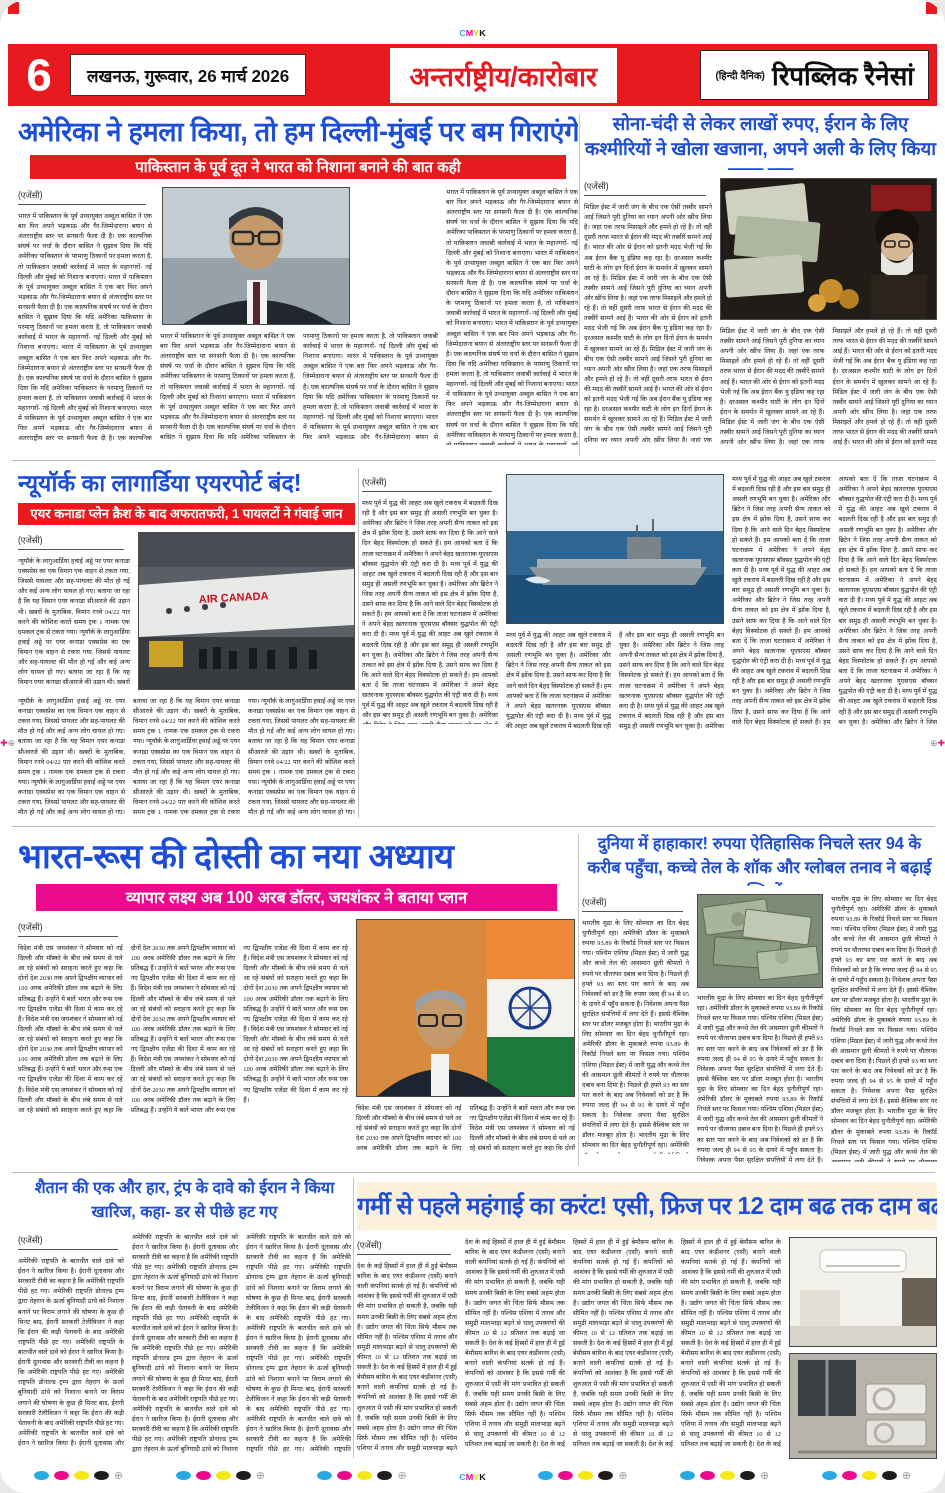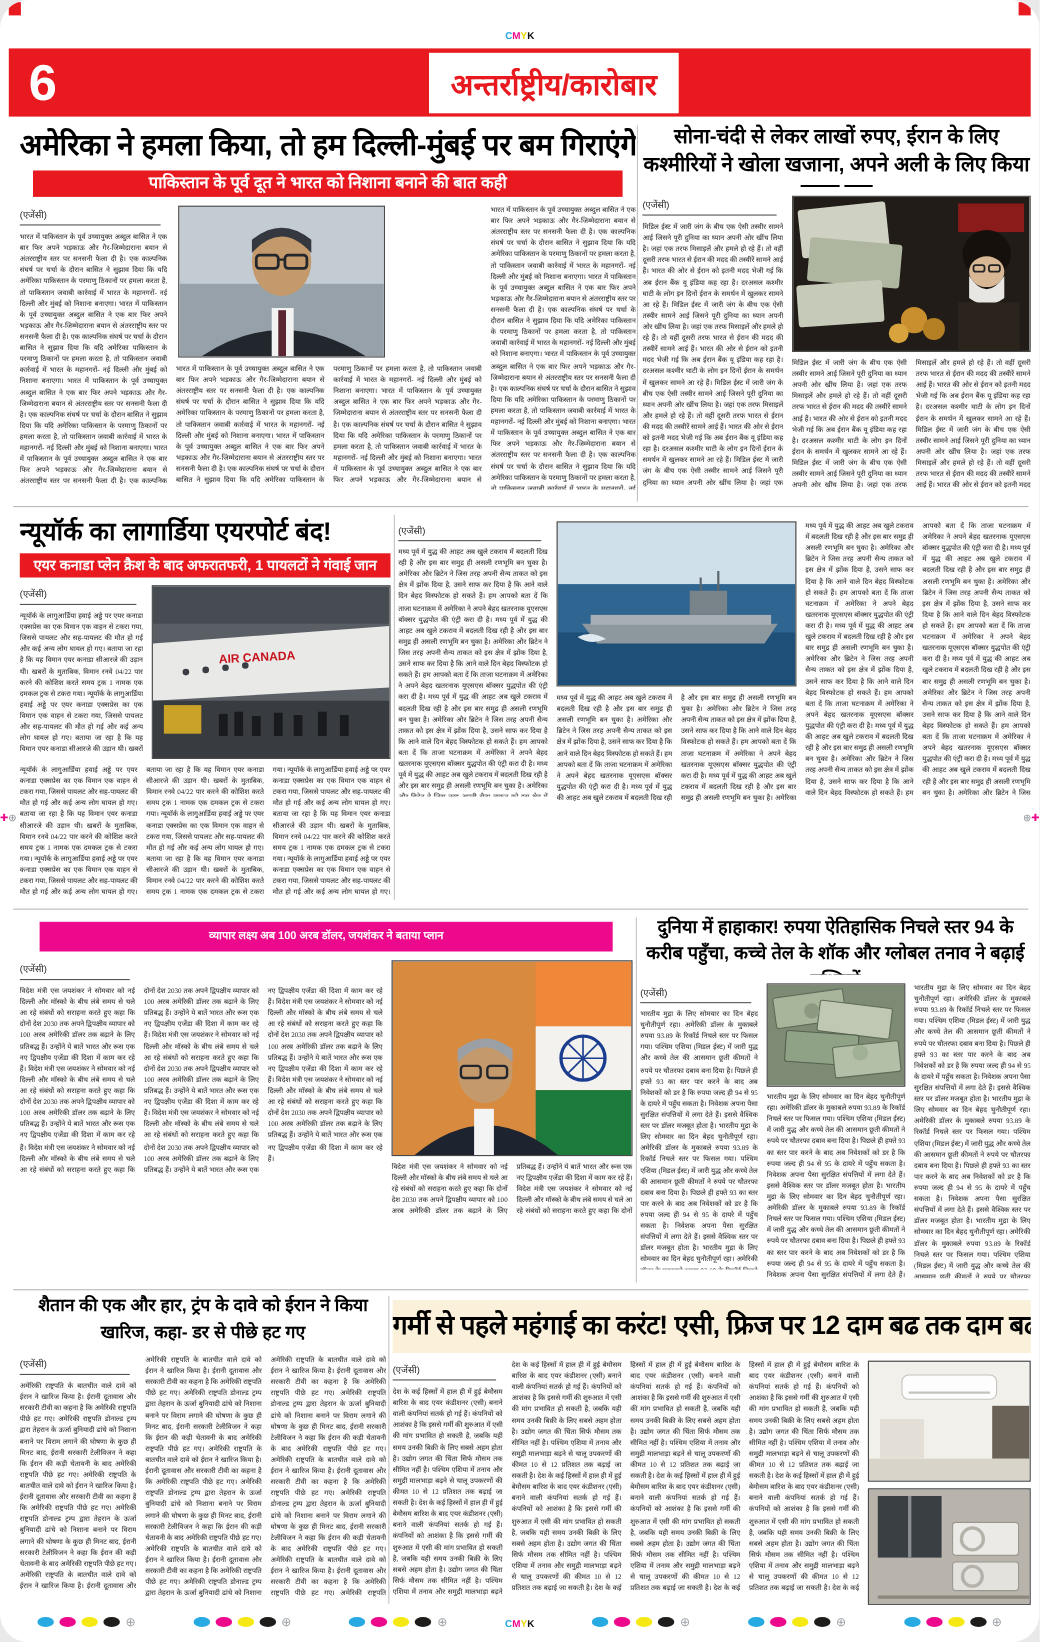--- a/index.html
+++ b/index.html
@@ -1,19 +1,19 @@
 <!DOCTYPE html>
 <html><head>
 <meta charset="utf-8">
 <style>
   html,body{margin:0;padding:0;background:#e9e9e9;}
   #page{position:relative;width:945px;height:1493px;background:#ffffff;overflow:hidden;
         font-family:"Liberation Sans","DejaVu Sans",sans-serif;border-radius:26px;}
   .abs{position:absolute;}
-  .hl{font-weight:800;color:#000000;margin:0;}
+  .hl{font-weight:800;color:#1d4ed8;margin:0;}
   .kick{color:#fff;font-weight:700;text-align:center;overflow:hidden;}
   .byline{font-size:8.5px;color:#222;border-bottom:1px solid #555;padding-bottom:4px;margin:2px 6px 6px 0;}
   .bd{font-size:6.4px;line-height:1.58;text-align:justify;color:#1c1c1c;overflow:hidden;
       font-family:"Liberation Serif","DejaVu Serif",serif;}
   .cols{display:flex;gap:8px;}
   .mc2{column-count:2;column-gap:8px;}
   .mc3{column-count:3;column-gap:8px;}
   .ph{border:1px solid #4a4a4a;overflow:hidden;background:#ccc;}
   .vline{width:1px;background:#c4c4c4;}
   .hline{height:1px;background:#b9b9b9;}
@@ -33,23 +33,28 @@
 <div id="page">
 
   <div class="abs cornersq" style="left:8px;top:2px"></div>
   <div class="abs cornersq" style="left:926px;top:2px"></div>
   <div class="abs cmyk" style="left:0;top:22px;width:100%;text-align:center">
     <b class="cC">C</b><b class="cM">M</b><b class="cY">Y</b><b class="cK">K</b>
   </div>
 
   <div class="abs masthead" style="left:8px;top:44px;width:929px;height:62px">
     <div style="width:62px;text-align:center;color:#fff;font-size:46px;font-weight:800">6</div>
+    <div class="whitebox" style="height:40px;padding:0 16px;border:1px solid #333;font-size:17px;font-weight:800;color:#111">लखनऊ, गुरूवार, 26 मार्च 2026</div>
     <div style="flex:1"></div>
     <div class="whitebox" style="height:33px;padding:11px 20px;font-size:27px;font-weight:800;color:#e8191f">अन्तर्राष्ट्रीय/कारोबार</div>
     <div style="flex:1"></div>
+    <div class="whitebox" style="height:48px;padding:0 14px;margin-right:8px;border:1px solid #222;gap:7px">
+      <span style="font-size:10px;font-weight:700;color:#111">(हिन्दी दैनिक)</span>
+      <span style="font-size:26px;font-weight:900;color:#0c0c0c">रिपब्लिक रैनेसां</span>
+    </div>
   </div>
 
   <div class="abs" style="left:18px;top:112px;width:560px;height:346px">
     <h1 class="hl nowrap" style="font-size:27px;letter-spacing:-0.3px;text-align:center">अमेरिका ने हमला किया, तो हम दिल्ली-मुंबई पर बम गिराएंगे</h1>
     <div class="kick" style="background:#e8191f;margin:6px 12px 0 12px;height:24px;line-height:24px;font-size:15px">पाकिस्तान के पूर्व दूत ने भारत को निशाना बनाने की बात कही</div>
     <div class="cols" style="margin-top:8px;height:262px">
       <div style="width:134px">
         <div class="byline">(एजेंसी)</div>
         <div class="bd" style="height:232px">भारत में पाकिस्तान के पूर्व उच्चायुक्त अब्दुल बासित ने एक बार फिर अपने भड़काऊ और गैर-जिम्मेदाराना बयान से अंतरराष्ट्रीय स्तर पर सनसनी फैला दी है। एक काल्पनिक संघर्ष पर चर्चा के दौरान बासित ने सुझाव दिया कि यदि अमेरिका पाकिस्तान के परमाणु ठिकानों पर हमला करता है, तो पाकिस्तान जवाबी कार्रवाई में भारत के महानगरों- नई दिल्ली और मुंबई को निशाना बनाएगा। भारत में पाकिस्तान के पूर्व उच्चायुक्त अब्दुल बासित ने एक बार फिर अपने भड़काऊ और गैर-जिम्मेदाराना बयान से अंतरराष्ट्रीय स्तर पर सनसनी फैला दी है। एक काल्पनिक संघर्ष पर चर्चा के दौरान बासित ने सुझाव दिया कि यदि अमेरिका पाकिस्तान के परमाणु ठिकानों पर हमला करता है, तो पाकिस्तान जवाबी कार्रवाई में भारत के महानगरों- नई दिल्ली और मुंबई को निशाना बनाएगा। भारत में पाकिस्तान के पूर्व उच्चायुक्त अब्दुल बासित ने एक बार फिर अपने भड़काऊ और गैर-जिम्मेदाराना बयान से अंतरराष्ट्रीय स्तर पर सनसनी फैला दी है। एक काल्पनिक संघर्ष पर चर्चा के दौरान बासित ने सुझाव दिया कि यदि अमेरिका पाकिस्तान के परमाणु ठिकानों पर हमला करता है, तो पाकिस्तान जवाबी कार्रवाई में भारत के महानगरों- नई दिल्ली और मुंबई को निशाना बनाएगा। भारत में पाकिस्तान के पूर्व उच्चायुक्त अब्दुल बासित ने एक बार फिर अपने भड़काऊ और गैर-जिम्मेदाराना बयान से अंतरराष्ट्रीय स्तर पर सनसनी फैला दी है। एक काल्पनिक संघर्ष पर चर्चा के दौरान बासित ने सुझाव दिया कि यदि अमेरिका पाकिस्तान के परमाणु ठिकानों पर हमला करता है, तो पाकिस्तान जवाबी कार्रवाई में भारत के महानगरों- नई दिल्ली और मुंबई को निशाना बनाएगा।</div>
       </div>
@@ -177,21 +182,22 @@
   <div class="abs hline" style="left:12px;top:826px;width:923px"></div>
 
   <div class="abs" style="left:0;top:738px;font-size:9px;color:#8a9096">
     <span class="cM">✚</span><span>⊕</span>
   </div>
   <div class="abs" style="right:0;top:738px;font-size:9px;color:#8a9096">
     <span>⊕</span><span class="cM">✚</span>
   </div>
 
   <div class="abs" style="left:18px;top:832px;width:557px;height:336px">
-    <div class="kick" style="background:#ec098c;margin:6px 18px 0 18px;height:27px;line-height:27px;font-size:10px">व्यापार लक्ष्य अब 100 अरब डॉलर, जयशंकर ने बताया प्लान</div>
+    <h1 class="hl nowrap" style="font-size:34px;letter-spacing:-0.5px">भारत-रूस की दोस्ती का नया अध्याय</h1>
+    <div class="kick" style="background:#ec098c;margin:6px 18px 0 18px;height:27px;line-height:27px;font-size:16px">व्यापार लक्ष्य अब 100 अरब डॉलर, जयशंकर ने बताया प्लान</div>
     <div class="cols" style="margin-top:8px;height:246px">
       <div style="width:330px">
         <div class="byline" style="width:100px">(एजेंसी)</div>
         <div class="bd mc3" style="height:224px">विदेश मंत्री एस जयशंकर ने सोमवार को नई दिल्ली और मॉस्को के बीच लंबे समय से चले आ रहे संबंधों को सराहना करते हुए कहा कि दोनों देश 2030 तक अपने द्विपक्षीय व्यापार को 100 अरब अमेरिकी डॉलर तक बढ़ाने के लिए प्रतिबद्ध हैं। उन्होंने ये बातें भारत और रूस एक नए द्विपक्षीय एजेंडा की दिशा में काम कर रहे हैं। विदेश मंत्री एस जयशंकर ने सोमवार को नई दिल्ली और मॉस्को के बीच लंबे समय से चले आ रहे संबंधों को सराहना करते हुए कहा कि दोनों देश 2030 तक अपने द्विपक्षीय व्यापार को 100 अरब अमेरिकी डॉलर तक बढ़ाने के लिए प्रतिबद्ध हैं। उन्होंने ये बातें भारत और रूस एक नए द्विपक्षीय एजेंडा की दिशा में काम कर रहे हैं। विदेश मंत्री एस जयशंकर ने सोमवार को नई दिल्ली और मॉस्को के बीच लंबे समय से चले आ रहे संबंधों को सराहना करते हुए कहा कि दोनों देश 2030 तक अपने द्विपक्षीय व्यापार को 100 अरब अमेरिकी डॉलर तक बढ़ाने के लिए प्रतिबद्ध हैं। उन्होंने ये बातें भारत और रूस एक नए द्विपक्षीय एजेंडा की दिशा में काम कर रहे हैं। विदेश मंत्री एस जयशंकर ने सोमवार को नई दिल्ली और मॉस्को के बीच लंबे समय से चले आ रहे संबंधों को सराहना करते हुए कहा कि दोनों देश 2030 तक अपने द्विपक्षीय व्यापार को 100 अरब अमेरिकी डॉलर तक बढ़ाने के लिए प्रतिबद्ध हैं। उन्होंने ये बातें भारत और रूस एक नए द्विपक्षीय एजेंडा की दिशा में काम कर रहे हैं। विदेश मंत्री एस जयशंकर ने सोमवार को नई दिल्ली और मॉस्को के बीच लंबे समय से चले आ रहे संबंधों को सराहना करते हुए कहा कि दोनों देश 2030 तक अपने द्विपक्षीय व्यापार को 100 अरब अमेरिकी डॉलर तक बढ़ाने के लिए प्रतिबद्ध हैं। उन्होंने ये बातें भारत और रूस एक नए द्विपक्षीय एजेंडा की दिशा में काम कर रहे हैं। विदेश मंत्री एस जयशंकर ने सोमवार को नई दिल्ली और मॉस्को के बीच लंबे समय से चले आ रहे संबंधों को सराहना करते हुए कहा कि दोनों देश 2030 तक अपने द्विपक्षीय व्यापार को 100 अरब अमेरिकी डॉलर तक बढ़ाने के लिए प्रतिबद्ध हैं। उन्होंने ये बातें भारत और रूस एक नए द्विपक्षीय एजेंडा की दिशा में काम कर रहे हैं। विदेश मंत्री एस जयशंकर ने सोमवार को नई दिल्ली और मॉस्को के बीच लंबे समय से चले आ रहे संबंधों को सराहना करते हुए कहा कि दोनों देश 2030 तक अपने द्विपक्षीय व्यापार को 100 अरब अमेरिकी डॉलर तक बढ़ाने के लिए प्रतिबद्ध हैं। उन्होंने ये बातें भारत और रूस एक नए द्विपक्षीय एजेंडा की दिशा में काम कर रहे हैं।</div>
       </div>
       <div style="width:219px">
         <div class="ph" style="width:217px;height:176px">
           <svg width="217" height="176" viewBox="0 0 217 176">
             <rect width="217" height="176" fill="#d88a3f"></rect>
             <rect x="130" width="87" height="59" fill="#f0883a"></rect>

